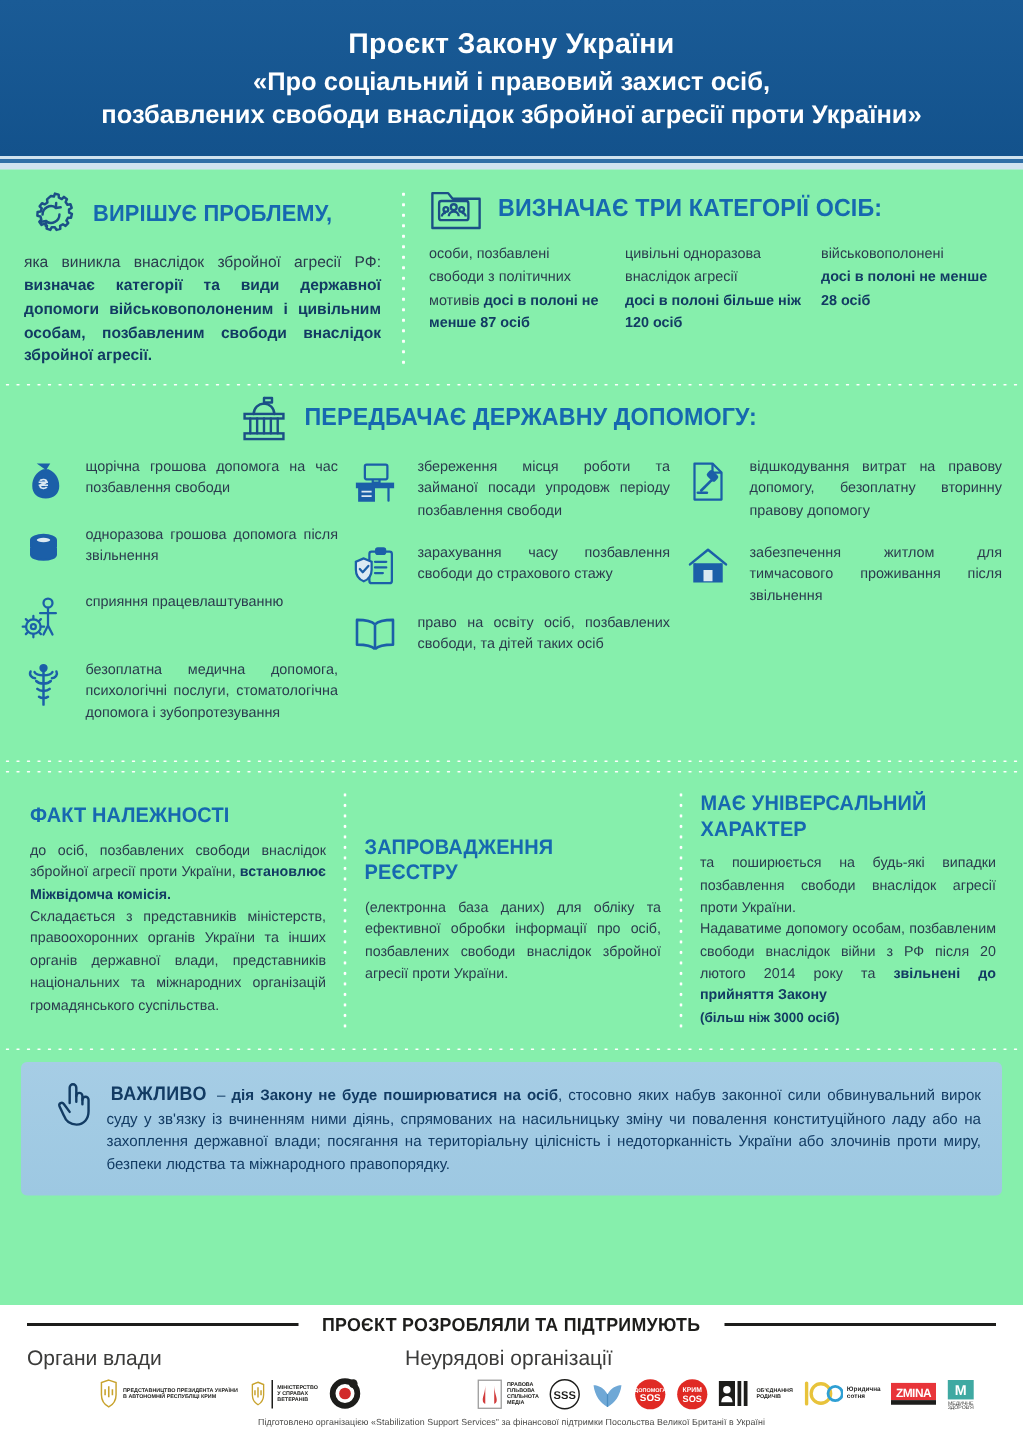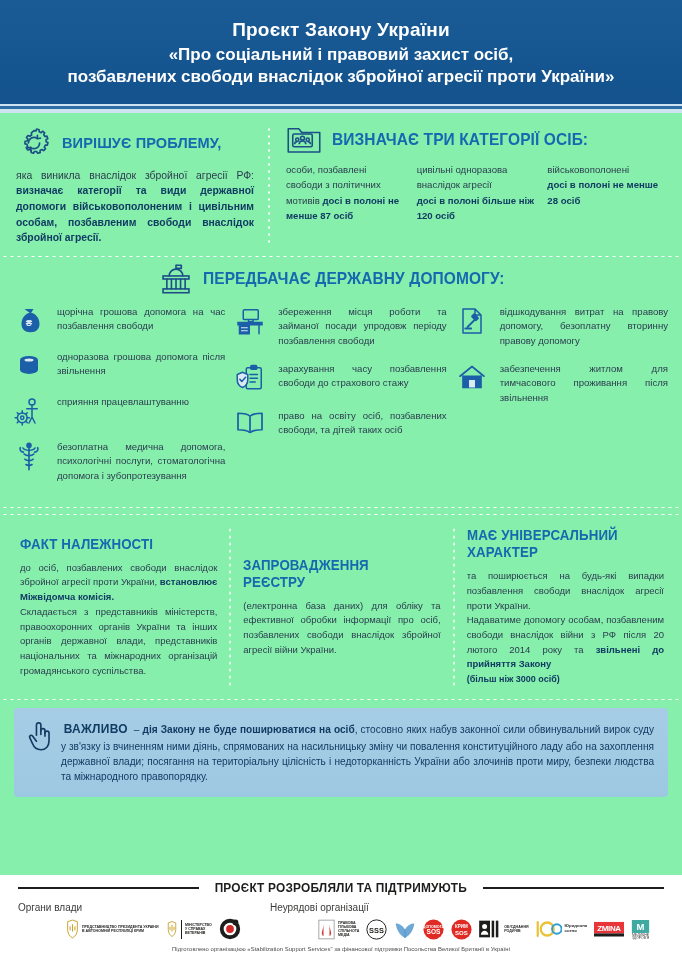--- a/index.html
+++ b/index.html
@@ -104,40 +104,40 @@
   .f-body{font-size:9.5px;line-height:1.55;color:#2b3c4e;text-align:justify;}
   .f-body b{color:#123b63;font-weight:bold;}
   .f-body .tight{font-weight:bold;color:#123b63;}
 
   
   .imp-wrap{padding:8px 14px 10px 14px;}
   .imp{
     background:#a9cfe6;
     background:linear-gradient(180deg,#a6cde5 0%,#9dc8e2 100%);
     border-radius:4px;
-    padding:11px 14px 12px 12px;
+    padding:11px 14px 12px 22px;
     display:flex;gap:9px;align-items:flex-start;
   }
   .imp .ic{flex:0 0 26px;line-height:0;padding-top:1px;}
   .imp .tx{font-size:10.1px;line-height:1.52;color:#123b63;text-align:justify;}
   .imp .tx .lbl{font-weight:bold;font-size:13px;letter-spacing:.3px;transform:scaleX(.92);display:inline-block;}
   .imp .tx b{font-weight:bold;}
 
   
   .footer{background:#ffffff;flex:0 0 auto;padding:6px 18px 8px 18px;}
   .f-rule{display:flex;align-items:center;gap:9px;margin-bottom:7px;}
   .f-rule .ln{flex:1;height:2px;background:#1d1d1b;}
   .f-rule .tt{
     font-size:12.5px;font-weight:bold;color:#1d1d1b;letter-spacing:.2px;
     text-transform:uppercase;transform:scaleX(.95);white-space:nowrap;
   }
   .f-groups{display:flex;}
   .fg-left{width:252px;}
   .fg-right{flex:1;}
-  .fg-label{font-size:10px;color:#3b3b3a;margin-bottom:5px;}
+  .fg-label{font-size:14px;color:#3b3b3a;margin-bottom:5px;}
   .logos{display:flex;align-items:center;gap:7px;flex-wrap:nowrap;padding-left:48px;}
   .logo{height:22px;display:flex;align-items:center;gap:3px;}
   .logo .lt{font-size:3.6px;line-height:1.12;font-weight:bold;color:#1d1d1b;white-space:pre-line;}
   .f-note{
     margin-top:6px;text-align:center;font-size:5.9px;color:#4a4a48;letter-spacing:.05px;
   }
 
   
   svg{display:block;}
 </style>
@@ -349,21 +349,21 @@
           <span>до осіб, позбавлених свободи внаслідок збройної агресії проти України, </span><b>встановлює Міжвідомча комісія.</b><br>
           <span>Складається з представників міністерств, правоохоронних органів України та інших органів державної влади, представників національних та міжнародних організацій громадянського суспільства.</span>
         </div>
       </div>
 
       <div class="vdots"></div>
 
       <div class="f-col">
         <div class="f-title">ЗАПРОВАДЖЕННЯ РЕЄСТРУ</div>
         <div class="f-body">
-          <span>(електронна база даних) для обліку та ефективної обробки інформації про осіб, позбавлених свободи внаслідок збройної агресії війни України.</span>
+          <span>(електронна база даних) для обліку та ефективної обробки інформації про осіб, позбавлених свободи внаслідок збройної агресії проти України.</span>
         </div>
       </div>
 
       <div class="vdots"></div>
 
       <div class="f-col">
         <div class="f-title">МАЄ УНІВЕРСАЛЬНИЙ ХАРАКТЕР</div>
         <div class="f-body">
           <span>та поширюється на будь-які випадки позбавлення свободи внаслідок агресії проти України.</span><br>
           <span>Надаватиме допомогу особам, позбавленим свободи внаслідок війни з РФ після 20 лютого 2014 року та </span><b>звільнені до прийняття Закону</b><br>

